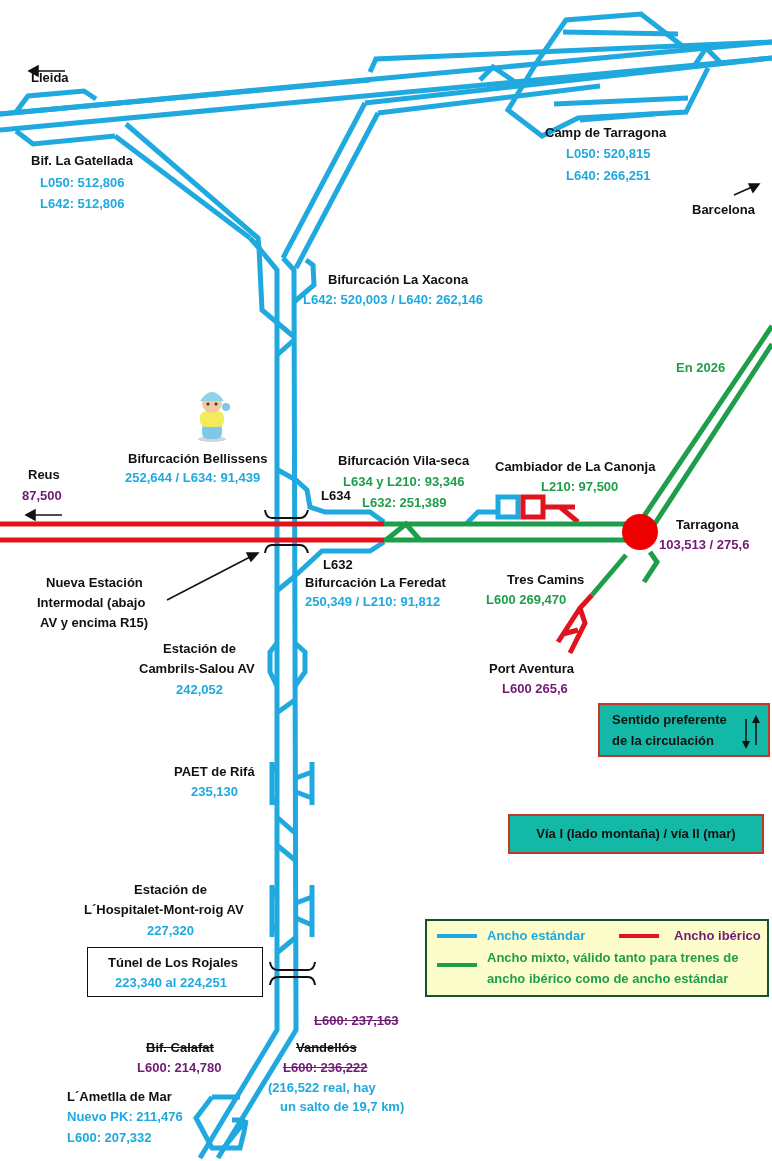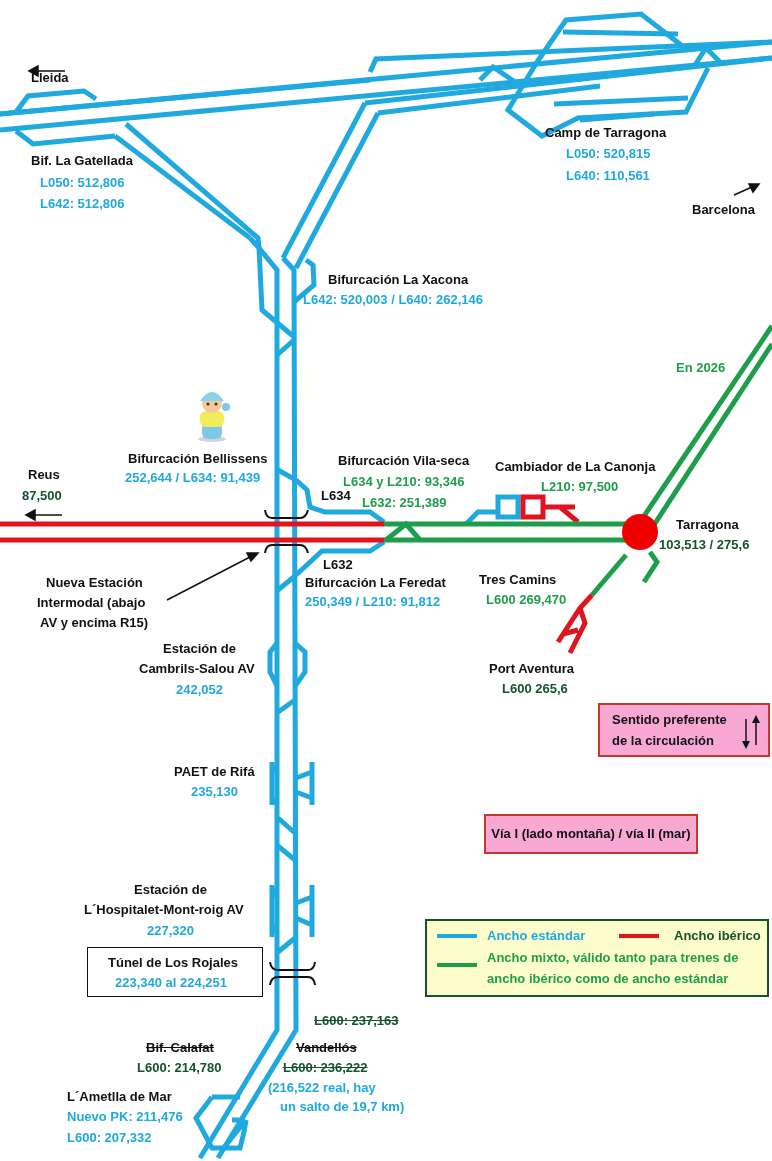--- a/index.html
+++ b/index.html
@@ -2,25 +2,25 @@
 <html><head>
 <meta charset="utf-8">
 <style>
   html, body { margin:0; padding:0; background:#ffffff; }
   #stage { position:relative; width:772px; height:1161px; overflow:hidden; background:#fff;
            font-family:"Liberation Sans", "DejaVu Sans", sans-serif; font-weight:bold; }
   svg#tracks { position:absolute; left:0; top:0; width:772px; height:1161px; }
   .lbl { position:absolute; font-size:13px; line-height:20px; white-space:nowrap; text-align:center; }
   .blk { color:#111111; }
   .blue { color:#1fa9de; }
-  .red { color:#14532d; }
+  .red { color:#701a75; }
   .green { color:#1e9e4a; }
   .strike { text-decoration:line-through; }
   .box { position:absolute; box-sizing:border-box; }
-  .orange-box { background:#f9a8d4; border:2px solid #c0392b; font-size:13px; color:#111; }
+  .orange-box { background:#14b8a6; border:2px solid #c0392b; font-size:13px; color:#111; }
   .legend { background:#fdfdcc; border:2px solid #14532d; }
   .tunnel-box { border:1px solid #111; background:#fff; }
   .doll { position:absolute; left:190px; top:383px; width:44px; height:60px; }
 </style>
 </head>
 <body>
 
 <div id="stage">
 
 <svg id="tracks" viewBox="0 0 772 1161">
@@ -143,21 +143,21 @@
 
 <div>
   <div class="lbl blk" style="left:31px;top:151px;">Bif. La Gatellada</div>
   <div class="lbl blue" style="left:40px;top:173px;">L050: 512,806</div>
   <div class="lbl blue" style="left:40px;top:194px;">L642: 512,806</div>
 </div>
 
 <div>
   <div class="lbl blk" style="left:545px;top:123px;">Camp de Tarragona</div>
   <div class="lbl blue" style="left:566px;top:144px;">L050: 520,815</div>
-  <div class="lbl blue" style="left:566px;top:166px;">L640: 110,561</div>
+  <div class="lbl blue" style="left:566px;top:166px;">L640: 266,251</div>
 </div>
 
 <div>
   <div class="lbl blk" style="left:328px;top:270px;">Bifurcación La Xacona</div>
   <div class="lbl blue" style="left:303px;top:290px;">L642: 520,003 / L640: 262,146</div>
 </div>
 
 <div class="lbl green" style="left:676px;top:358px;">En 2026</div>
 
 <div>
@@ -194,21 +194,21 @@
   <div class="lbl blk" style="left:37px;top:593px;">Intermodal (abajo</div>
   <div class="lbl blk" style="left:40px;top:613px;">AV y encima R15)</div>
 </div>
 
 <div>
   <div class="lbl blk" style="left:305px;top:573px;">Bifurcación La Feredat</div>
   <div class="lbl blue" style="left:305px;top:592px;">250,349 / L210: 91,812</div>
 </div>
 
 <div>
-  <div class="lbl blk" style="left:479px;top:570px;">Tres Camins</div>
+  <div class="lbl blk" style="left:507px;top:570px;">Tres Camins</div>
   <div class="lbl green" style="left:486px;top:590px;">L600 269,470</div>
 </div>
 
 <div>
   <div class="lbl blk" style="left:489px;top:659px;">Port Aventura</div>
   <div class="lbl red" style="left:502px;top:679px;">L600 265,6</div>
 </div>
 
 <div>
   <div class="lbl blk" style="left:163px;top:639px;">Estación de</div>
@@ -256,21 +256,21 @@
   <div class="lbl" style="left:12px;top:5px;text-align:left;">Sentido preferente</div>
   <div class="lbl" style="left:12px;top:26px;text-align:left;">de la circulación</div>
   <svg style="position:absolute;left:140px;top:8px;" width="22" height="38">
     <path d="M6 6 L6 32" stroke="#111" stroke-width="1.5"></path>
     <polygon points="6,36 2,28 10,28" fill="#111"></polygon>
     <path d="M16 6 L16 32" stroke="#111" stroke-width="1.5"></path>
     <polygon points="16,2 12,10 20,10" fill="#111"></polygon>
   </svg>
 </div>
 
-<div class="box orange-box" style="left:484px;top:814px;width:214px;height:40px;">
+<div class="box orange-box" style="left:508px;top:814px;width:256px;height:40px;">
   <div class="lbl" style="left:0;right:0;top:8px;">Vía I (lado montaña) / vía II (mar)</div>
 </div>
 
 <div class="box legend" style="left:425px;top:919px;width:344px;height:78px;">
   <div style="position:absolute;left:10px;top:13px;width:40px;height:4px;background:#1fa9de;"></div>
   <div class="lbl blue" style="left:60px;top:5px;">Ancho estándar</div>
   <div style="position:absolute;left:192px;top:13px;width:40px;height:4px;background:#e0141e;"></div>
   <div class="lbl red" style="left:247px;top:5px;">Ancho ibérico</div>
   <div style="position:absolute;left:10px;top:42px;width:40px;height:4px;background:#1e9e4a;"></div>
   <div class="lbl green" style="left:60px;top:48px;text-align:left;">ancho ibérico como de ancho estándar</div>

